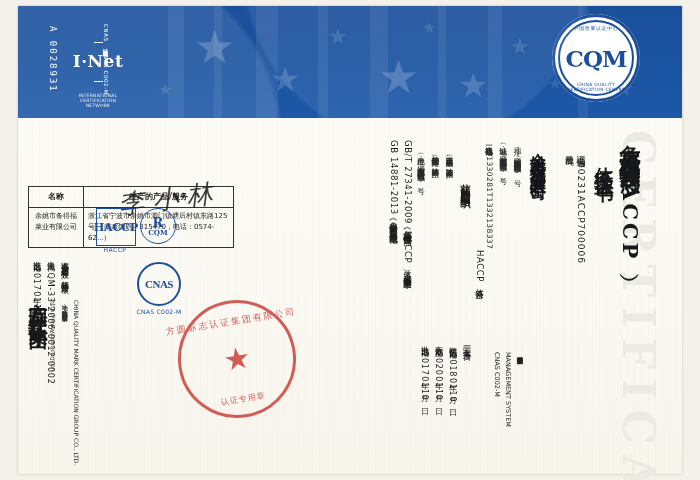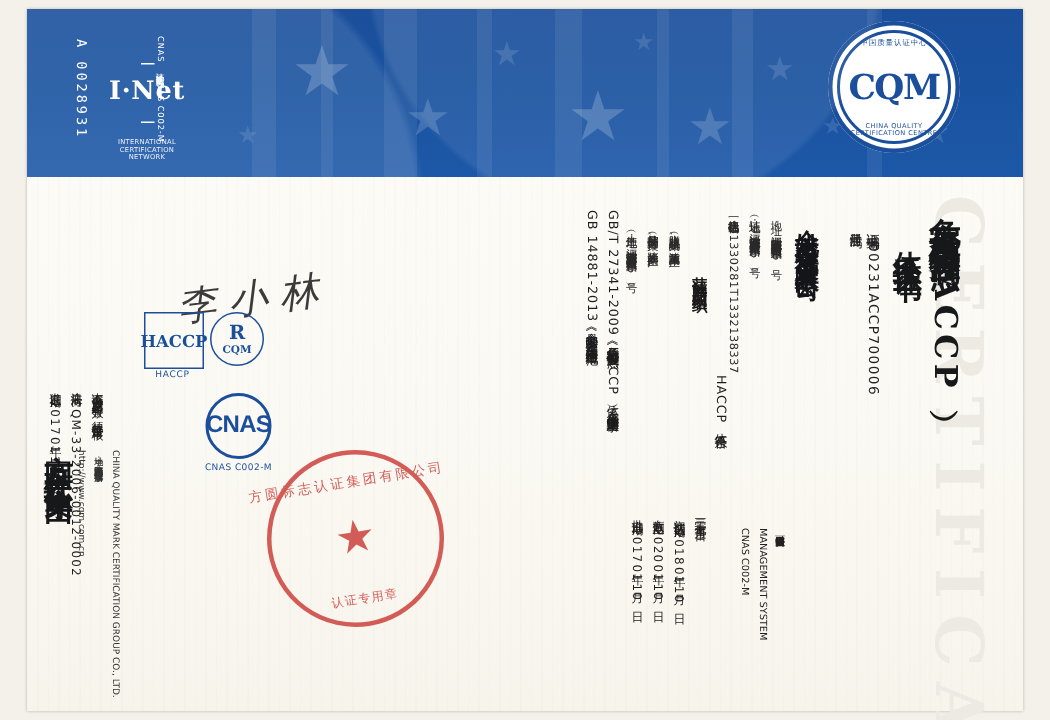--- a/index.html
+++ b/index.html
@@ -223,22 +223,22 @@
   .rcqm .q{font-size:7px;line-height:1;}
   .cnas-logo{
     position:absolute;left:132px;top:262px;width:54px;text-align:center;
   }
   .cnas-ring{
     width:40px;height:40px;margin:0 auto;border-radius:50%;
     border:2px solid #1b4f9c;position:relative;
     display:flex;align-items:center;justify-content:center;
   }
   .cnas-ring span{
-    font-family:Liberation Sans, sans-serif;
-    font-size:16px;font-weight:bold;color:#1b4f9c;letter-spacing:-.5px;
+    font-family:Liberation Serif, serif;
+    font-size:11px;font-weight:bold;color:#1b4f9c;letter-spacing:-.5px;
   }
   .cnas-code{font-size:6px;color:#1b4f9c;margin-top:2px;letter-spacing:.3px;}
 
   
   .issuer{
     position:absolute;left:26px;top:288px;
     writing-mode:vertical-rl;
     font-family:"DejaVu Serif","Liberation Serif",serif;
     font-size:19px;font-weight:bold;color:#17181a;letter-spacing:4px;white-space:nowrap;
   }
@@ -346,20 +346,33 @@
   <div class="scope-head">获证的产品或组织</div>
   <div class="scope-body">
     <div>脱水蔬菜（脱水蔬菜、速冻蔬菜）的生产</div>
     <div>榨菜制品（方便榨菜）、酱腌菜的生产</div>
     <div>（生产地址：浙江省宁波市余姚市泗门镇塘后村镇东路125号）</div>
   </div>
 
   <div class="std-line std1">GB/T 27341-2009《危害分析与关键控制点（HACCP）体系 食品生产企业通用要求》</div>
   <div class="std-line std2">GB 14881-2013《食品安全国家标准 食品生产通用卫生规范》</div>
 
+  <table class="tbl">
+    <tbody>
+        <tr>
+      <td class="hd c1">名称</td>
+      <td class="hd">生产的产品/服务</td>
+    </tr>
+    <tr>
+      <td class="c1">余姚市备得福菜业有限公司</td>
+      <td>浙江省宁波市余姚市泗门镇塘后村镇东路125号
+（邮政编码：315470，电话：0574-62...）</td>
+    </tr>
+  </tbody>
+    </table>
 
   <div class="std-line" style="right:214px;top:250px">HACCP体系符合</div>
 
   <div class="sig">李 小 林</div>
 
   <div class="date-col d1">
     <span>发证日期：</span><span>2017年01月10日</span>
   </div>
   <div class="date-col d2">
     <span>注册号：</span><span>CQM-33-2006-0012-0002</span>

